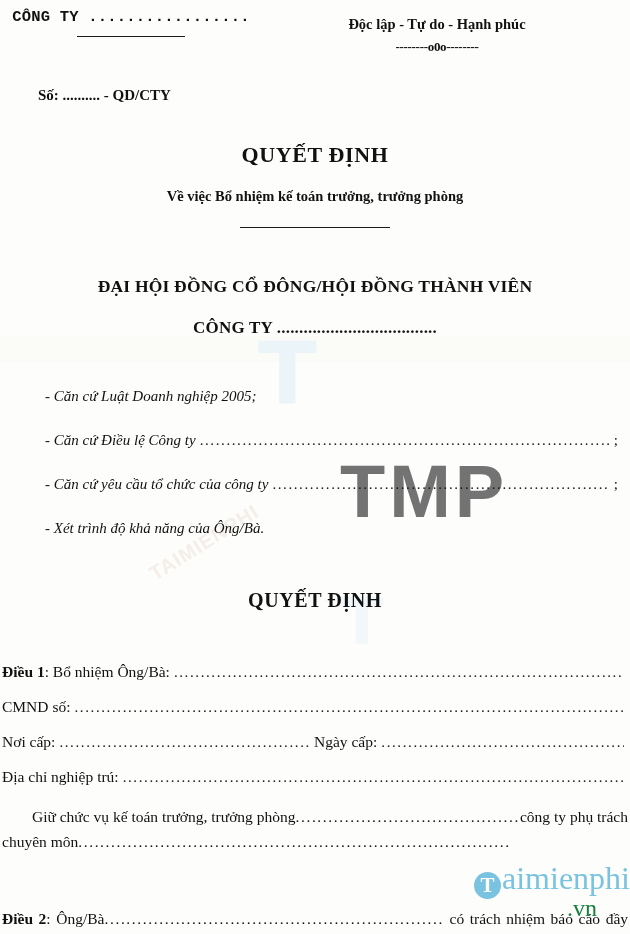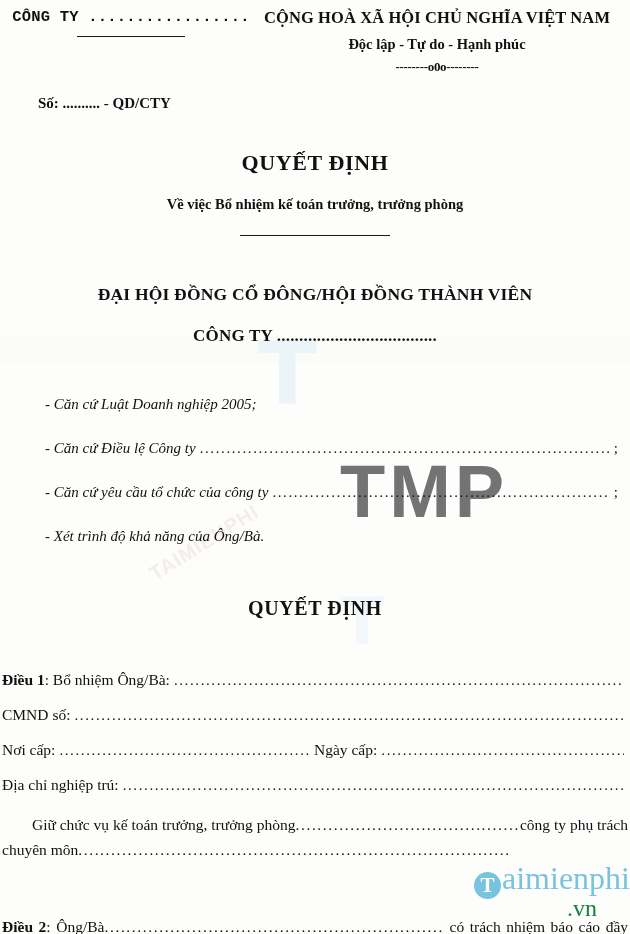--- a/index.html
+++ b/index.html
@@ -174,21 +174,21 @@
   }
   .o0o {
     font-weight: 700;
     font-size: 13px;
     margin-top: 6px;
     letter-spacing: -0.3px;
   }
 
   .numrow {
     display: flex;
-    margin-top: 20px;
+    margin-top: 32px;
   }
   .numrow-left {
     width: 250px;
     padding-left: 38px;
     box-sizing: border-box;
     font-weight: 700;
     font-size: 15px;
     white-space: nowrap;
   }
   .numrow-right {
@@ -332,21 +332,20 @@
   </div>
 
   <div class="content">
 
     <div class="hdr">
       <div class="hdr-left">
         <div class="co-name">CÔNG TY .................</div>
         <div class="rule-short"></div>
       </div>
       <div class="hdr-right">
-        <div class="nation">CỘNG HOÀ XÃ HỘI CHỦ NGHĨA VIỆT NAM</div>
         <div class="motto">Độc lập - Tự do - Hạnh phúc</div>
         <div class="o0o">--------o0o--------</div>
       </div>
     </div>
 
     <div class="numrow">
       <div class="numrow-left">Số: .......... - QD/CTY</div>
     </div>
 
     <div class="title-main">QUYẾT ĐỊNH</div>

